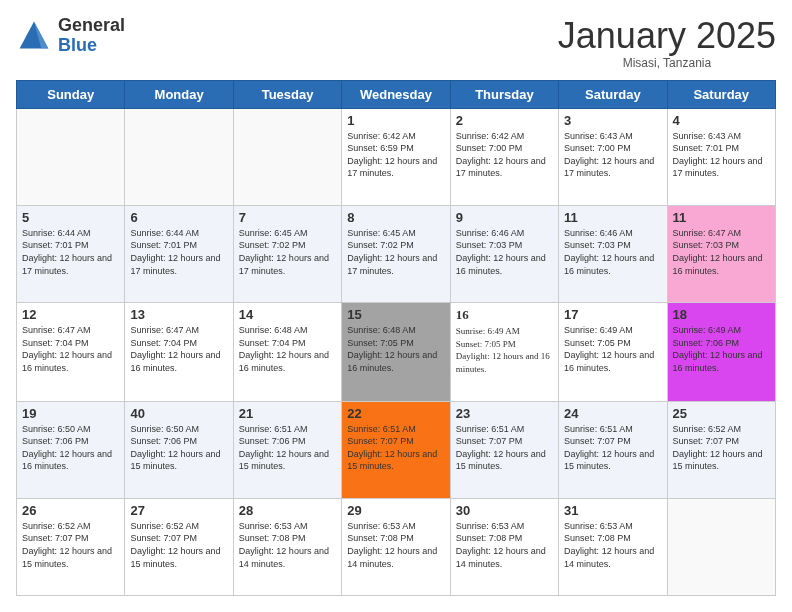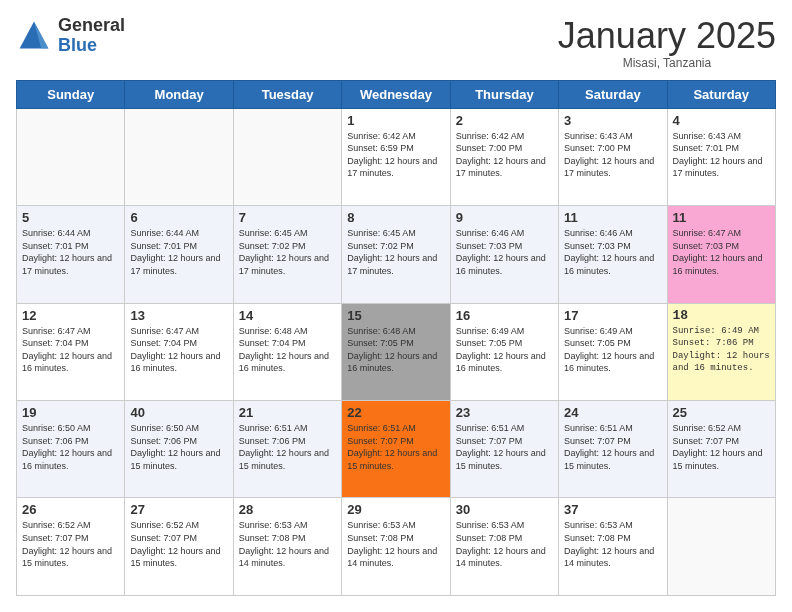--- a/index.html
+++ b/index.html
@@ -239,33 +239,33 @@
             <div class="day-info" style="white-space: pre-line;">Sunrise: 6:48 AM
 Sunset: 7:04 PM
 Daylight: 12 hours and 16 minutes.</div>
           </td>
           <td style="background: #a3a3a3;">
             <span class="day-num">15</span>
             <div class="day-info" style="white-space: pre-line;">Sunrise: 6:48 AM
 Sunset: 7:05 PM
 Daylight: 12 hours and 16 minutes.</div>
           </td>
-          <td style="background: rgb(255, 255, 255);">
+          <td style="background: rgb(255, 255, 255); font-family: Liberation Serif, serif;">
             <span class="day-num">16</span>
             <div class="day-info" style="white-space: pre-line;">Sunrise: 6:49 AM
 Sunset: 7:05 PM
 Daylight: 12 hours and 16 minutes.</div>
           </td>
           <td style="background: rgb(255, 255, 255);">
             <span class="day-num">17</span>
             <div class="day-info" style="white-space: pre-line;">Sunrise: 6:49 AM
 Sunset: 7:05 PM
 Daylight: 12 hours and 16 minutes.</div>
           </td>
-          <td style="background: #fef9c3; font-family: Liberation Mono, monospace;">
+          <td style="background: #d946ef;">
             <span class="day-num">18</span>
             <div class="day-info" style="white-space: pre-line;">Sunrise: 6:49 AM
 Sunset: 7:06 PM
 Daylight: 12 hours and 16 minutes.</div>
           </td>
         </tr>
         <tr>
           <td style="background: rgb(240, 244, 250);">
             <span class="day-num">19</span>
             <div class="day-info" style="white-space: pre-line;">Sunrise: 6:50 AM
@@ -334,21 +334,21 @@
 Sunset: 7:08 PM
 Daylight: 12 hours and 14 minutes.</div>
           </td>
           <td style="background: rgb(255, 255, 255);">
             <span class="day-num">30</span>
             <div class="day-info" style="white-space: pre-line;">Sunrise: 6:53 AM
 Sunset: 7:08 PM
 Daylight: 12 hours and 14 minutes.</div>
           </td>
           <td style="background: rgb(255, 255, 255);">
-            <span class="day-num">37</span>
+            <span class="day-num">31</span>
             <div class="day-info" style="white-space: pre-line;">Sunrise: 6:53 AM
 Sunset: 7:08 PM
 Daylight: 12 hours and 14 minutes.</div>
           </td>
           <td class="empty-cell" style="background: rgb(250, 250, 250);"></td>
         </tr>
       </tbody>
   </table>
 
 </div>

